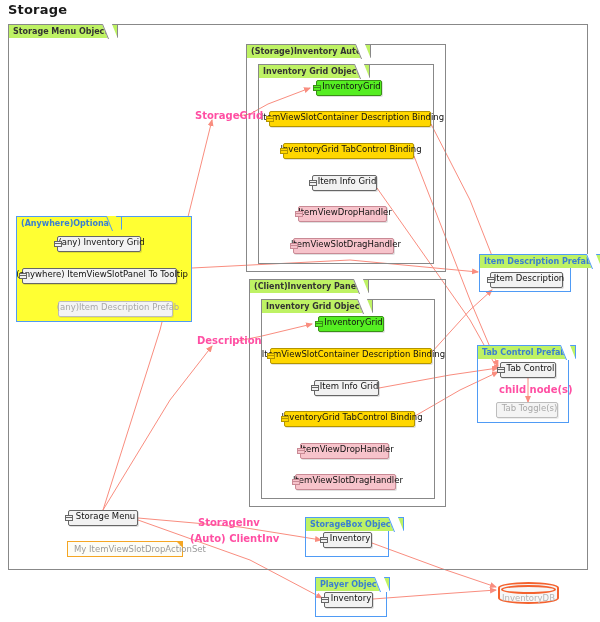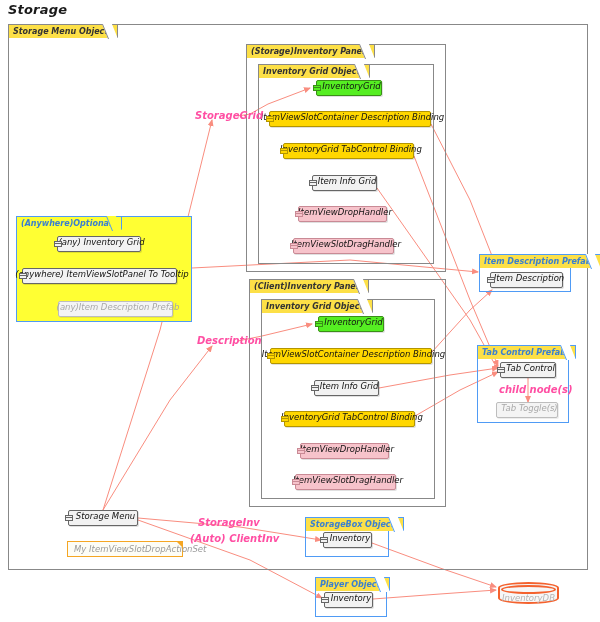--- a/index.html
+++ b/index.html
@@ -10,21 +10,21 @@
   body {
     font-family: "DejaVu Sans", sans-serif;
     width: 600px;
     height: 622px;
     position: relative;
     overflow: hidden;
   }
   #canvas {
     position: absolute;
     left: 0; top: 0;
-    width: 484px; height: 622px; font-style: italic;
+    width: 484px; height: 622px;
   }
   #edges {
     position: absolute;
     left: 0; top: 0;
     width: 600px; height: 622px;
     pointer-events: none;
   }
   .page-title {
     position: absolute;
     left: 8px; top: 2px;
@@ -40,21 +40,21 @@
     border: 1px solid #888888;
     background: transparent;
   }
   .pkg > .tab {
     position: absolute;
     left: -1px; top: -1px;
     height: 14px;
     box-sizing: border-box;
     border: 1px solid #888888;
     border-bottom: none;
-    background: #fde047;
+    background: #bef264;
     font-size: 8px;
     line-height: 13px;
     padding: 0 9px 0 4px;
     color: #333333;
     white-space: nowrap;
     font-weight: bold;
   }
   .pkg > .tab::after {
     content: "";
     position: absolute;
@@ -204,21 +204,21 @@
         <path d="M 372,543 L 440,568 L 496,587" marker-end="url(#ah)"></path>
         <path d="M 373,599 L 440,594 L 496,590" marker-end="url(#ah)"></path>
       </g>
   </svg>
 
   <div class="pkg" style="left: 8px; top: 24px; width: 580px; height: 546px;">
     <div class="tab">Storage Menu Object</div>
   </div>
 
   <div class="pkg" style="left: 246px; top: 44px; width: 200px; height: 228px;">
-    <div class="tab">(Storage)Inventory Panel</div>
+    <div class="tab">(Storage)Inventory Auto</div>
   </div>
 
   <div class="pkg" style="left: 258px; top: 64px; width: 176px; height: 200px;">
     <div class="tab">Inventory Grid Object</div>
   </div>
 
   <div class="pkg" style="left: 249px; top: 279px; width: 197px; height: 228px;">
     <div class="tab">(Client)Inventory Panel</div>
   </div>
 

